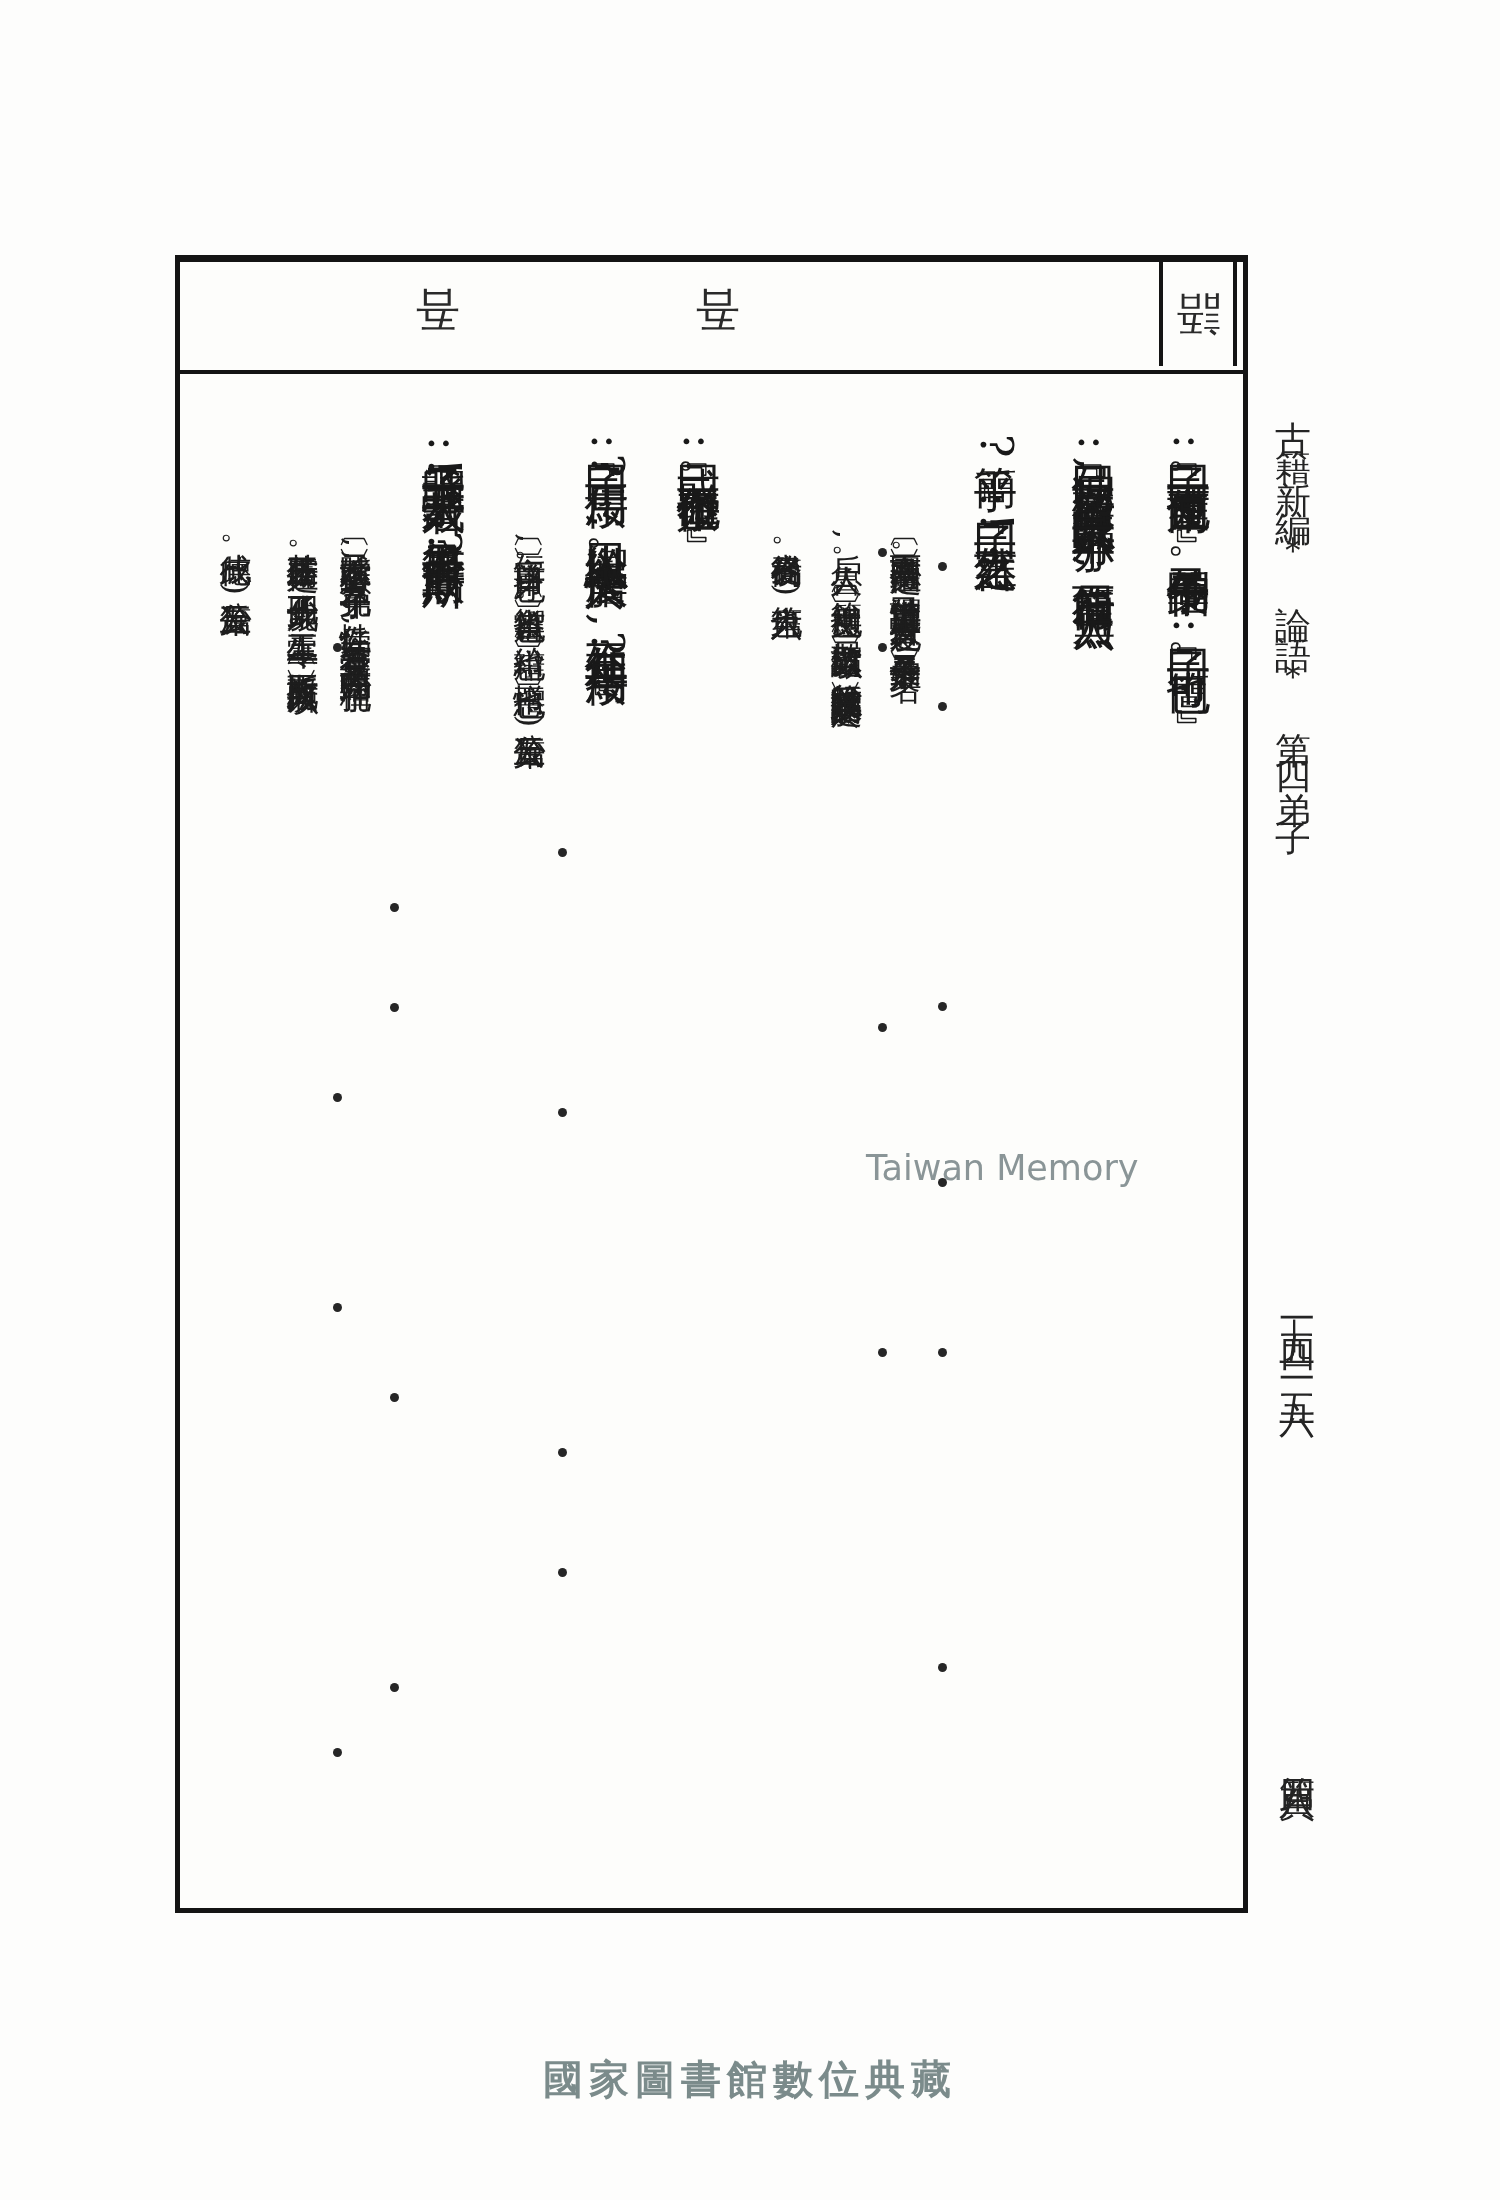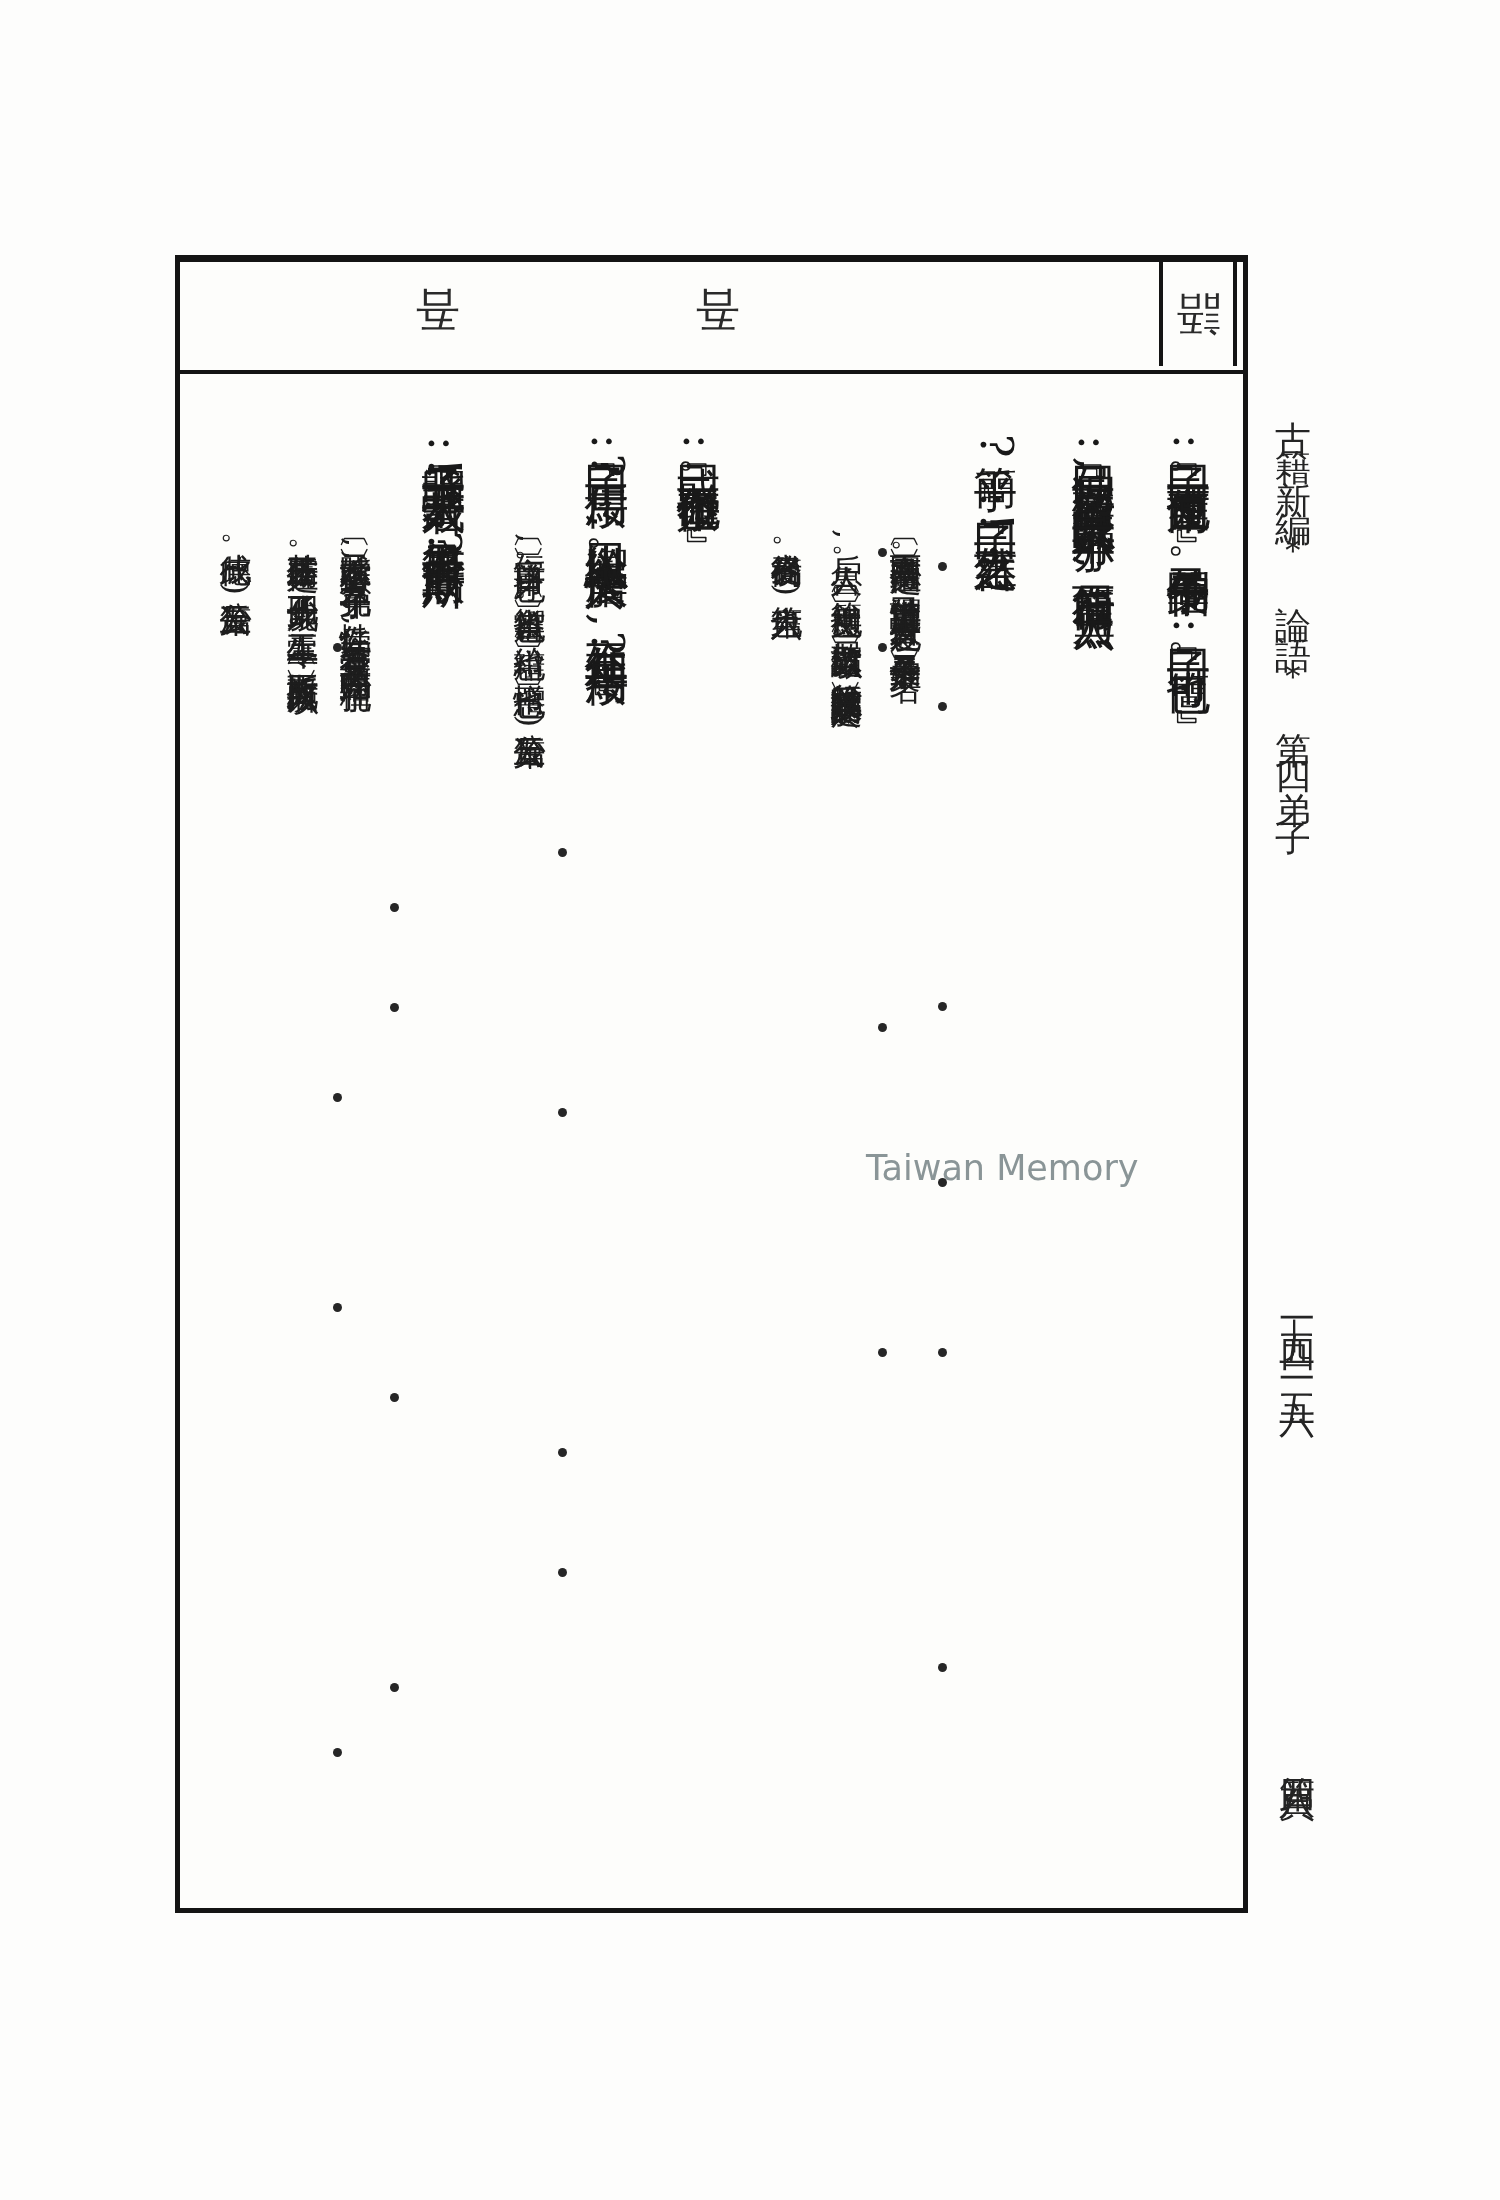--- a/index.html
+++ b/index.html
@@ -155,14 +155,15 @@
       <div class="dot" style="left:153px;top:1370px"></div>
     </div>
   </div>
 
   <div class="margin-strip series-title">古籍新編＊論語＊第四弟子</div>
   <div class="margin-strip page-range">一五四—一五六</div>
   <div class="margin-strip page-number">第四八頁</div>
 
   <div class="watermark-latin">Taiwan Memory</div>
 
+  <div class="scan-caption">國家圖書館數位典藏</div>
 
 </div>
 
 </body></html>

